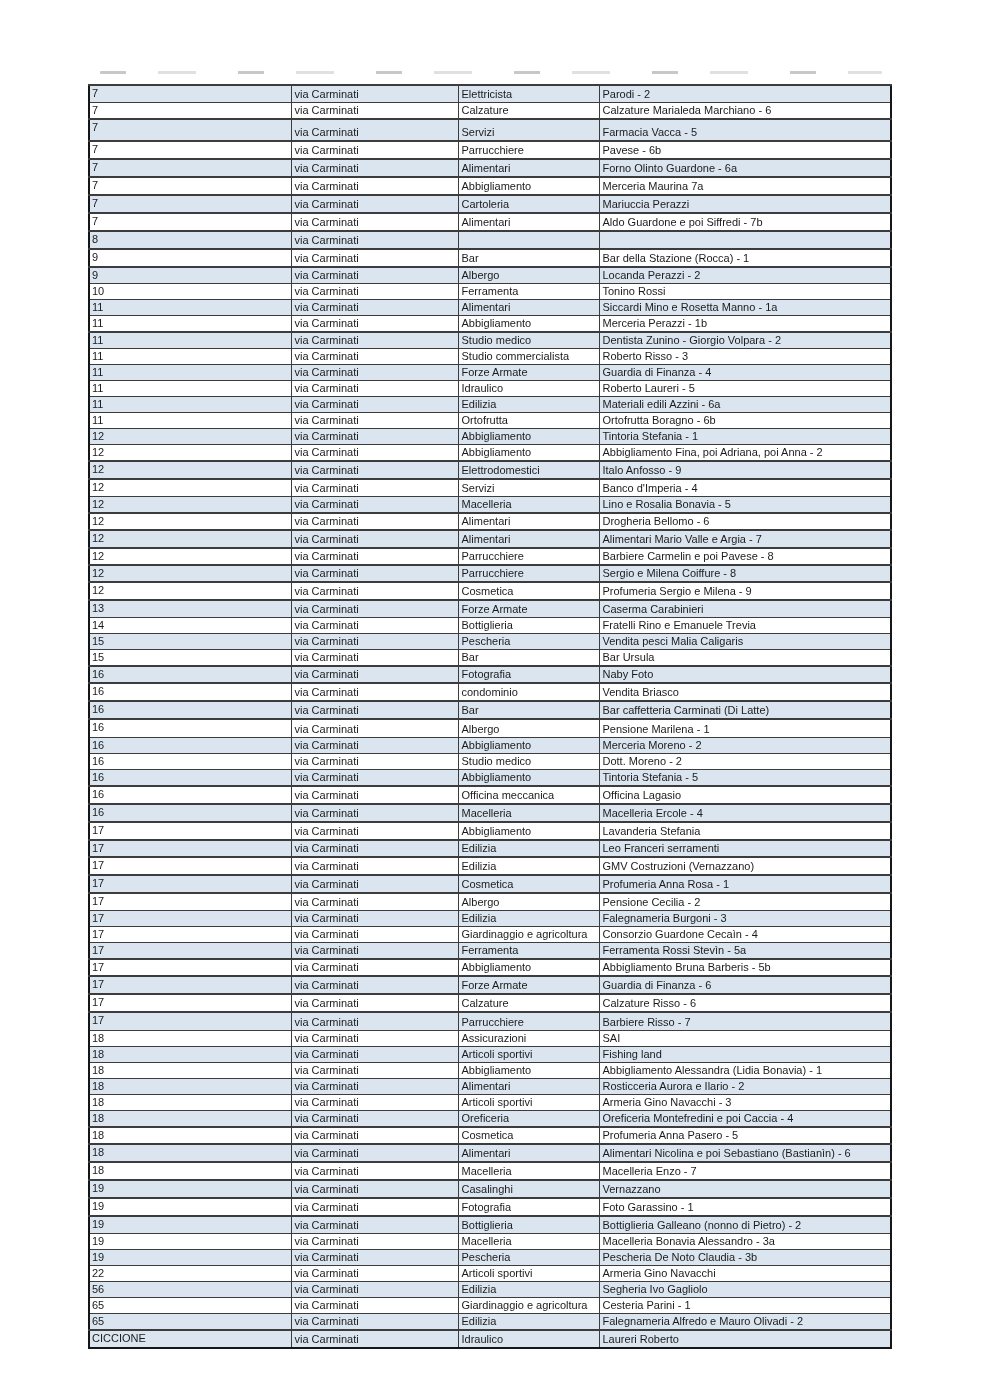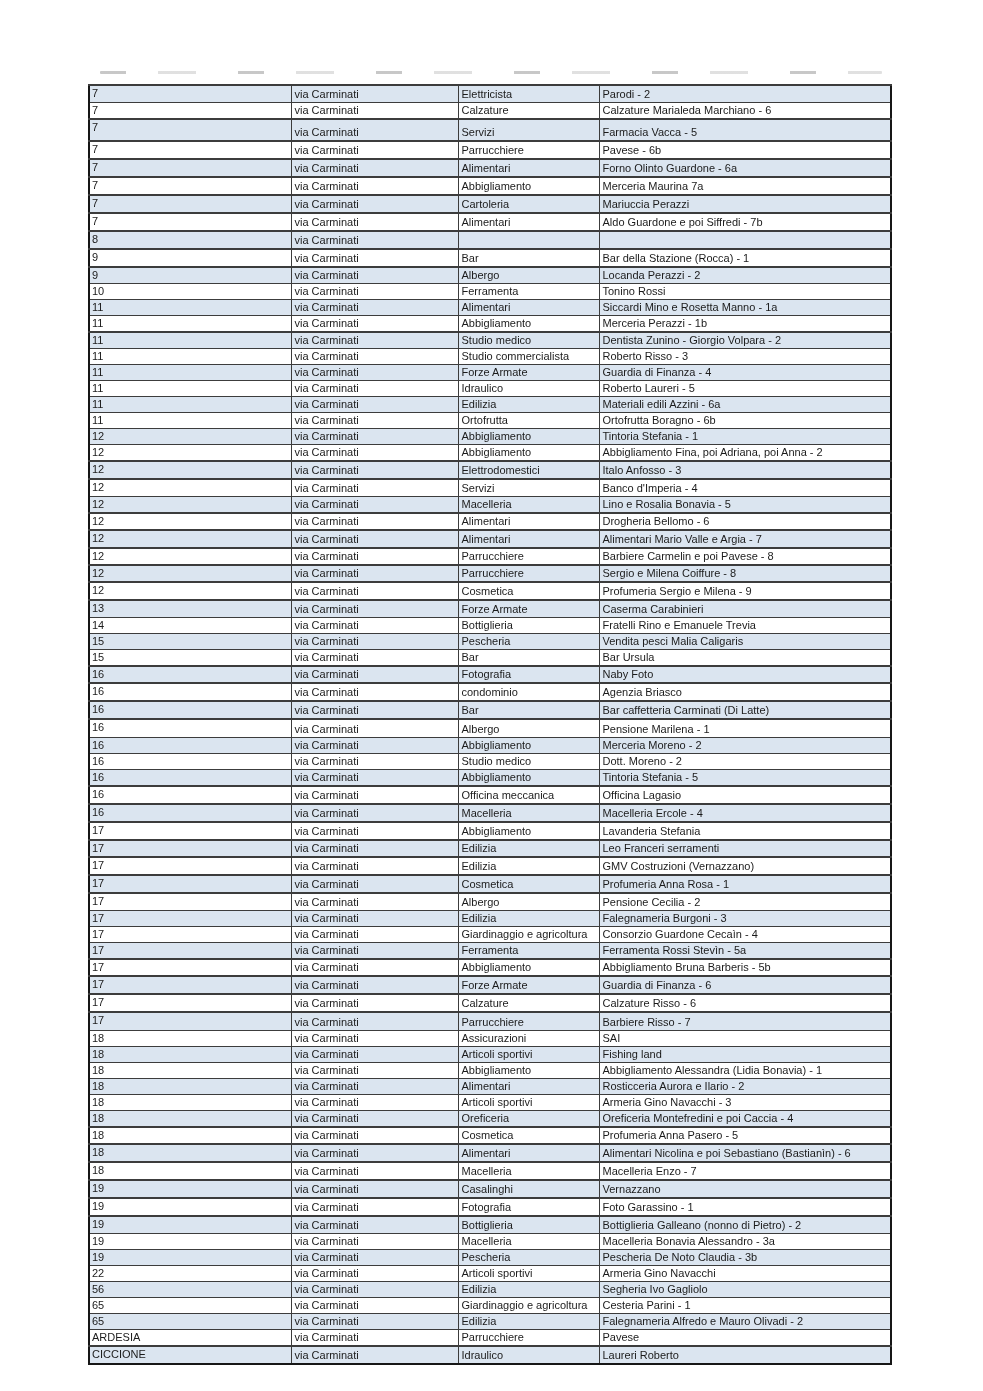--- a/index.html
+++ b/index.html
@@ -201,21 +201,21 @@
       <tr class="plain" style="height: 15px;">
         <td class="c-num">12</td>
         <td class="c-street">via Carminati</td>
         <td class="c-category">Abbigliamento</td>
         <td class="c-name">Abbigliamento Fina, poi Adriana, poi Anna - 2</td>
       </tr>
       <tr class="stripe tall" style="height: 18px;">
         <td class="c-num">12</td>
         <td class="c-street">via Carminati</td>
         <td class="c-category">Elettrodomestici</td>
-        <td class="c-name">Italo Anfosso - 3</td>
+        <td class="c-name">Italo Anfosso - 9</td>
       </tr>
       <tr class="plain tall" style="height: 17px;">
         <td class="c-num">12</td>
         <td class="c-street">via Carminati</td>
         <td class="c-category">Servizi</td>
         <td class="c-name">Banco d'Imperia - 4</td>
       </tr>
       <tr class="stripe" style="height: 15px;">
         <td class="c-num">12</td>
         <td class="c-street">via Carminati</td>
@@ -279,21 +279,21 @@
       <tr class="stripe tall" style="height: 17px;">
         <td class="c-num">16</td>
         <td class="c-street">via Carminati</td>
         <td class="c-category">Fotografia</td>
         <td class="c-name">Naby Foto</td>
       </tr>
       <tr class="plain tall" style="height: 18px;">
         <td class="c-num">16</td>
         <td class="c-street">via Carminati</td>
         <td class="c-category">condominio</td>
-        <td class="c-name">Agenzia Briasco</td>
+        <td class="c-name">Vendita Briasco</td>
       </tr>
       <tr class="stripe tall" style="height: 18px;">
         <td class="c-num">16</td>
         <td class="c-street">via Carminati</td>
         <td class="c-category">Bar</td>
         <td class="c-name">Bar caffetteria Carminati (Di Latte)</td>
       </tr>
       <tr class="plain tall" style="height: 18px;">
         <td class="c-num">16</td>
         <td class="c-street">via Carminati</td>
@@ -502,26 +502,20 @@
         <td class="c-num">65</td>
         <td class="c-street">via Carminati</td>
         <td class="c-category">Giardinaggio e agricoltura</td>
         <td class="c-name">Cesteria Parini - 1</td>
       </tr>
       <tr class="stripe" style="height: 15px;">
         <td class="c-num">65</td>
         <td class="c-street">via Carminati</td>
         <td class="c-category">Edilizia</td>
         <td class="c-name">Falegnameria Alfredo e Mauro Olivadi - 2</td>
-      </tr>
-      <tr class="plain" style="height: 15px;">
-        <td class="c-num">ARDESIA</td>
-        <td class="c-street">via Carminati</td>
-        <td class="c-category">Parrucchiere</td>
-        <td class="c-name">Pavese</td>
       </tr>
       <tr class="stripe tall" style="height: 18px;">
         <td class="c-num">CICCIONE</td>
         <td class="c-street">via Carminati</td>
         <td class="c-category">Idraulico</td>
         <td class="c-name">Laureri Roberto</td>
       </tr>
     </tbody>
 </table>
 

